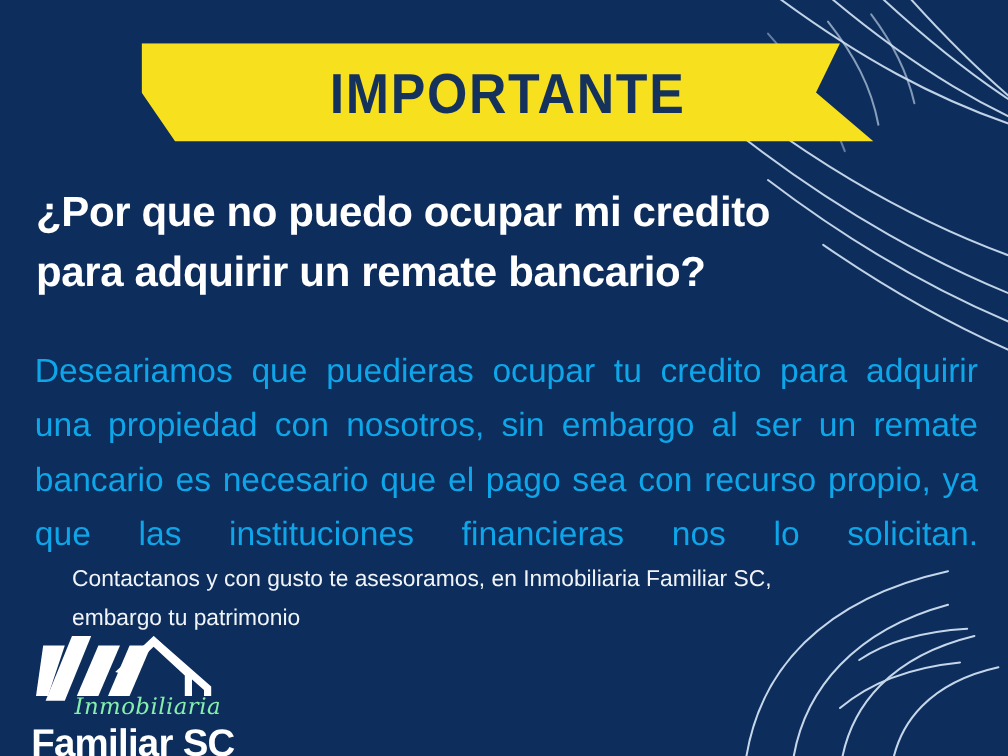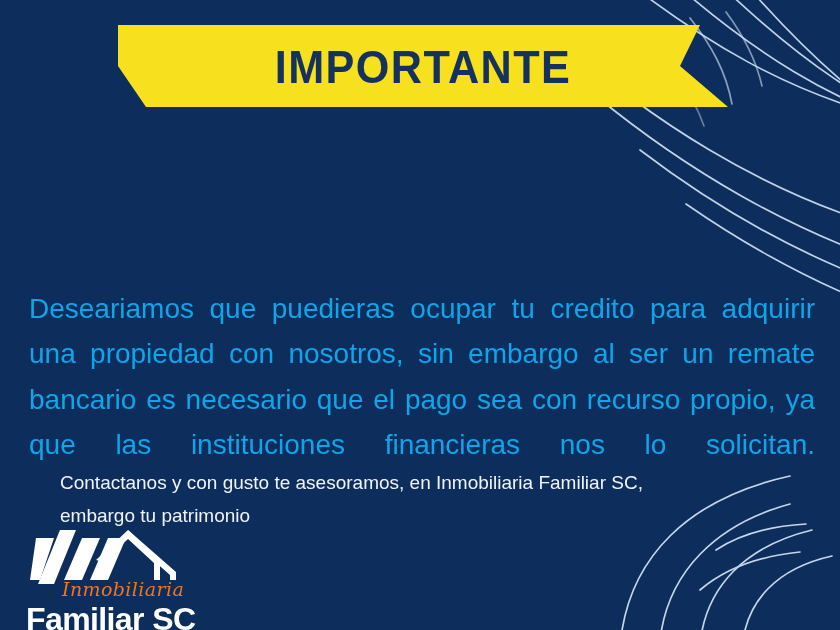--- a/index.html
+++ b/index.html
@@ -22,21 +22,21 @@
     inset: 0;
     width: 840px;
     height: 630px;
     pointer-events: none;
   }
 
   
   .ribbon {
     position: absolute;
     left: 118px;
-    top: 25px;
+    top: 36px;
     width: 610px;
     height: 64px;
   }
   .ribbon svg { display: block; width: 610px; height: 82px; }
   .ribbon-label {
     position: absolute;
     left: 0;
     top: 0;
     width: 610px;
     height: 82px;
@@ -104,21 +104,21 @@
     left: 26px;
     top: 524px;
     width: 180px;
     height: 104px;
   }
   .logo-mark { position: absolute; left: 4px; top: 0; width: 152px; height: 62px; }
   .logo-script {
     position: absolute;
     left: 36px;
     top: 54px;
-    color: #f97316;
+    color: #86efac;
     font-family: "DejaVu Serif", "Liberation Serif", serif;
     font-style: italic;
     font-size: 19px;
     letter-spacing: 0.4px;
     white-space: nowrap;
   }
   .logo-name {
     position: absolute;
     left: 0;
     top: 77px;
@@ -163,20 +163,24 @@
     </g>
   </svg>
 
   <div class="ribbon">
     <svg viewBox="0 0 610 82" xmlns="http://www.w3.org/2000/svg" aria-hidden="true">
       <polygon points="0,0 582,0 562,41 610,82 28,82 0,41" fill="#f7e01e"></polygon>
     </svg>
     <div class="ribbon-label">IMPORTANTE</div>
   </div>
 
+  <div class="headline">
+    <span class="hl-line">¿Por que no puedo ocupar mi credito</span>
+    <span class="hl-line">para adquirir un remate bancario?</span>
+  </div>
 
   <div class="body-copy">Deseariamos que puedieras ocupar tu credito para adquirir una propiedad con nosotros, sin embargo al ser un remate bancario es necesario que el pago sea con recurso propio, ya que las instituciones financieras nos lo solicitan.</div>
 
   <div class="closing">
     <span class="cl-line">Contactanos y con gusto te asesoramos, en Inmobiliaria Familiar SC,</span>
     <span class="cl-line">embargo tu patrimonio</span>
   </div>
 
   <div class="logo">
     <svg class="logo-mark" viewBox="0 0 152 62" xmlns="http://www.w3.org/2000/svg" aria-hidden="true">

